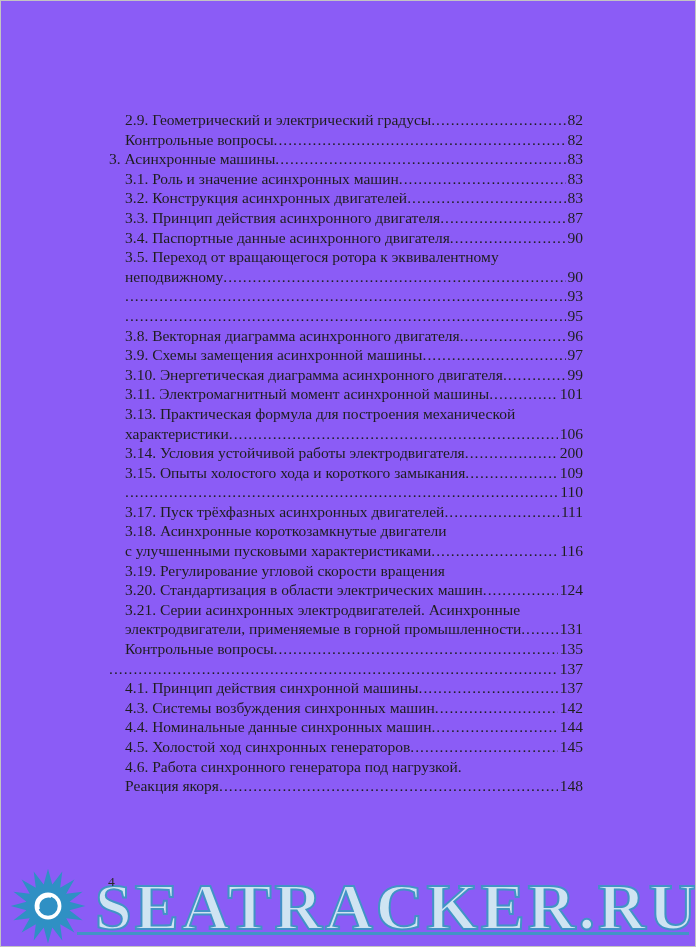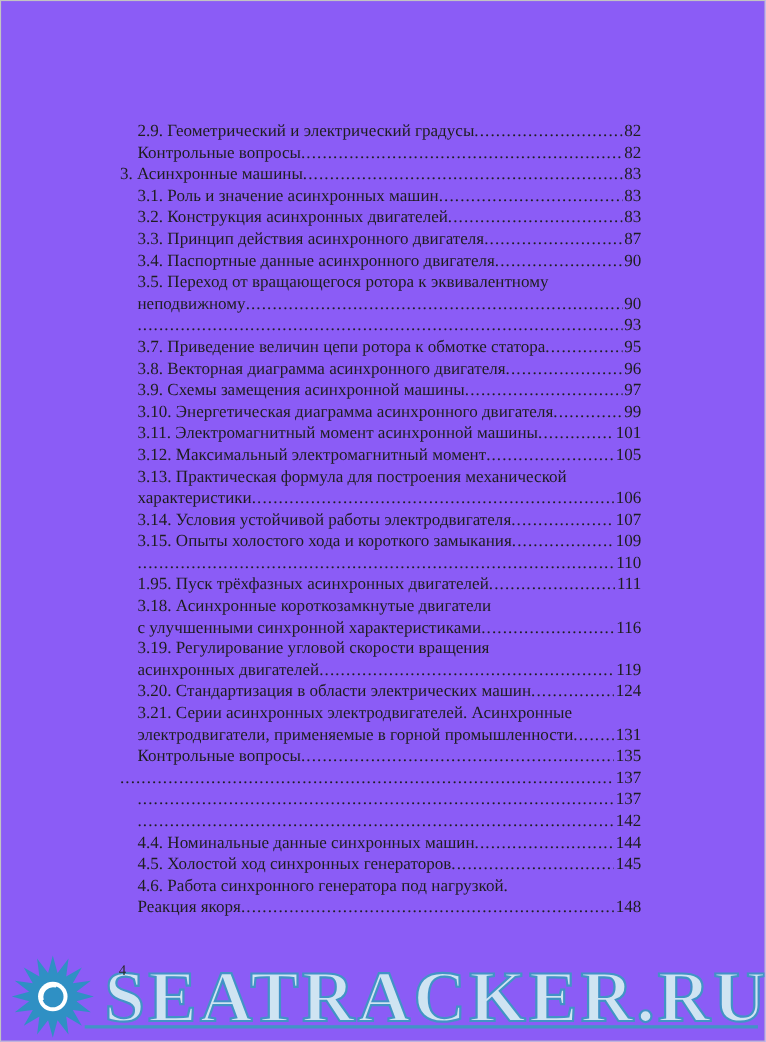--- a/index.html
+++ b/index.html
@@ -125,21 +125,20 @@
       <div class="toc-row indent-1">
         <span class="toc-text">неподвижному</span>
         <span class="toc-dots"></span>
         <span class="toc-page">90</span>
       </div>
       <div class="toc-row indent-1">
         <span class="toc-dots"></span>
         <span class="toc-page">93</span>
       </div>
       <div class="toc-row indent-1">
-        <span class="toc-text">3.7. Приведение величин цепи ротора к обмотке статора </span>
         <span class="toc-dots"></span>
         <span class="toc-page">95</span>
       </div>
       <div class="toc-row indent-1">
         <span class="toc-text">3.8. Векторная диаграмма асинхронного двигателя</span>
         <span class="toc-dots"></span>
         <span class="toc-page">96</span>
       </div>
       <div class="toc-row indent-1">
         <span class="toc-text">3.9. Схемы замещения асинхронной машины </span>
@@ -150,68 +149,58 @@
         <span class="toc-text">3.10. Энергетическая диаграмма асинхронного двигателя</span>
         <span class="toc-dots"></span>
         <span class="toc-page">99</span>
       </div>
       <div class="toc-row indent-1">
         <span class="toc-text">3.11. Электромагнитный момент асинхронной машины</span>
         <span class="toc-dots"></span>
         <span class="toc-page">101</span>
       </div>
       <div class="toc-row indent-1">
-        <span class="toc-text">3.12. Максимальный электромагнитный момент </span>
-        <span class="toc-dots"></span>
-        <span class="toc-page">105</span>
-      </div>
-      <div class="toc-row indent-1">
         <span class="toc-text">3.13. Практическая формула для построения механической</span>
       </div>
       <div class="toc-row indent-1">
         <span class="toc-text">характеристики </span>
         <span class="toc-dots"></span>
         <span class="toc-page">106</span>
       </div>
       <div class="toc-row indent-1">
         <span class="toc-text">3.14. Условия устойчивой работы электродвигателя</span>
         <span class="toc-dots"></span>
-        <span class="toc-page">107</span>
+        <span class="toc-page">200</span>
       </div>
       <div class="toc-row indent-1">
         <span class="toc-text">3.15. Опыты холостого хода и короткого замыкания </span>
         <span class="toc-dots"></span>
         <span class="toc-page">109</span>
       </div>
       <div class="toc-row indent-1">
         <span class="toc-dots"></span>
         <span class="toc-page">110</span>
       </div>
       <div class="toc-row indent-1">
-        <span class="toc-text">1.95. Пуск трёхфазных асинхронных двигателей</span>
+        <span class="toc-text">3.17. Пуск трёхфазных асинхронных двигателей</span>
         <span class="toc-dots"></span>
         <span class="toc-page">111</span>
       </div>
       <div class="toc-row indent-1">
         <span class="toc-text">3.18. Асинхронные короткозамкнутые двигатели</span>
       </div>
       <div class="toc-row indent-1">
-        <span class="toc-text">с улучшенными синхронной характеристиками</span>
+        <span class="toc-text">с улучшенными пусковыми характеристиками</span>
         <span class="toc-dots"></span>
         <span class="toc-page">116</span>
       </div>
       <div class="toc-row indent-1">
         <span class="toc-text">3.19. Регулирование угловой скорости вращения</span>
       </div>
       <div class="toc-row indent-1">
-        <span class="toc-text">асинхронных двигателей </span>
-        <span class="toc-dots"></span>
-        <span class="toc-page">119</span>
-      </div>
-      <div class="toc-row indent-1">
         <span class="toc-text">3.20. Стандартизация в области электрических машин </span>
         <span class="toc-dots"></span>
         <span class="toc-page">124</span>
       </div>
       <div class="toc-row indent-1">
         <span class="toc-text">3.21. Серии асинхронных электродвигателей. Асинхронные</span>
       </div>
       <div class="toc-row indent-1">
         <span class="toc-text">электродвигатели, применяемые в горной промышленности</span>
         <span class="toc-dots"></span>
@@ -220,24 +209,26 @@
       <div class="toc-row indent-1">
         <span class="toc-text">Контрольные вопросы</span>
         <span class="toc-dots"></span>
         <span class="toc-page">135</span>
       </div>
       <div class="toc-row">
         <span class="toc-dots"></span>
         <span class="toc-page">137</span>
       </div>
       <div class="toc-row indent-1">
+        <span class="toc-text">4.1. Принцип действия синхронной машины</span>
         <span class="toc-dots"></span>
         <span class="toc-page">137</span>
       </div>
       <div class="toc-row indent-1">
+        <span class="toc-text">4.3. Системы возбуждения синхронных машин </span>
         <span class="toc-dots"></span>
         <span class="toc-page">142</span>
       </div>
       <div class="toc-row indent-1">
         <span class="toc-text">4.4. Номинальные данные синхронных машин </span>
         <span class="toc-dots"></span>
         <span class="toc-page">144</span>
       </div>
       <div class="toc-row indent-1">
         <span class="toc-text">4.5. Холостой ход синхронных генераторов</span>

